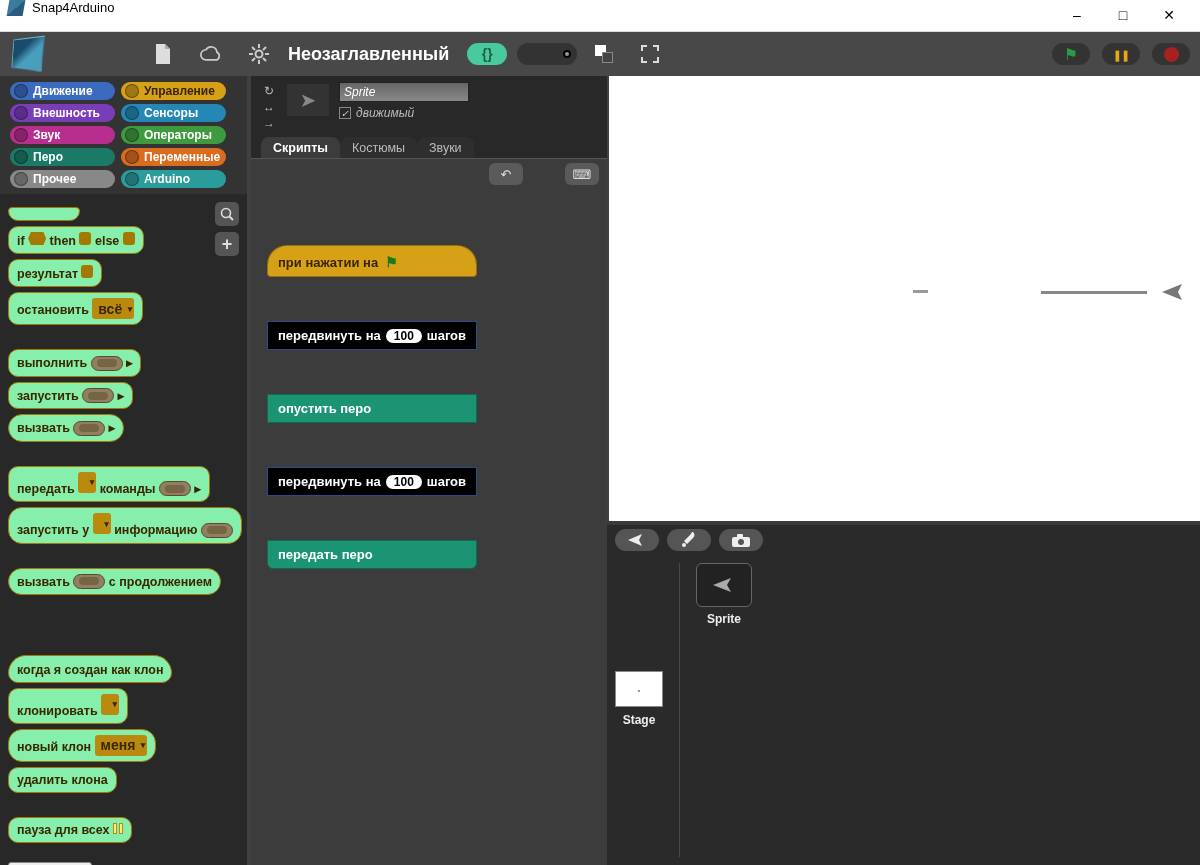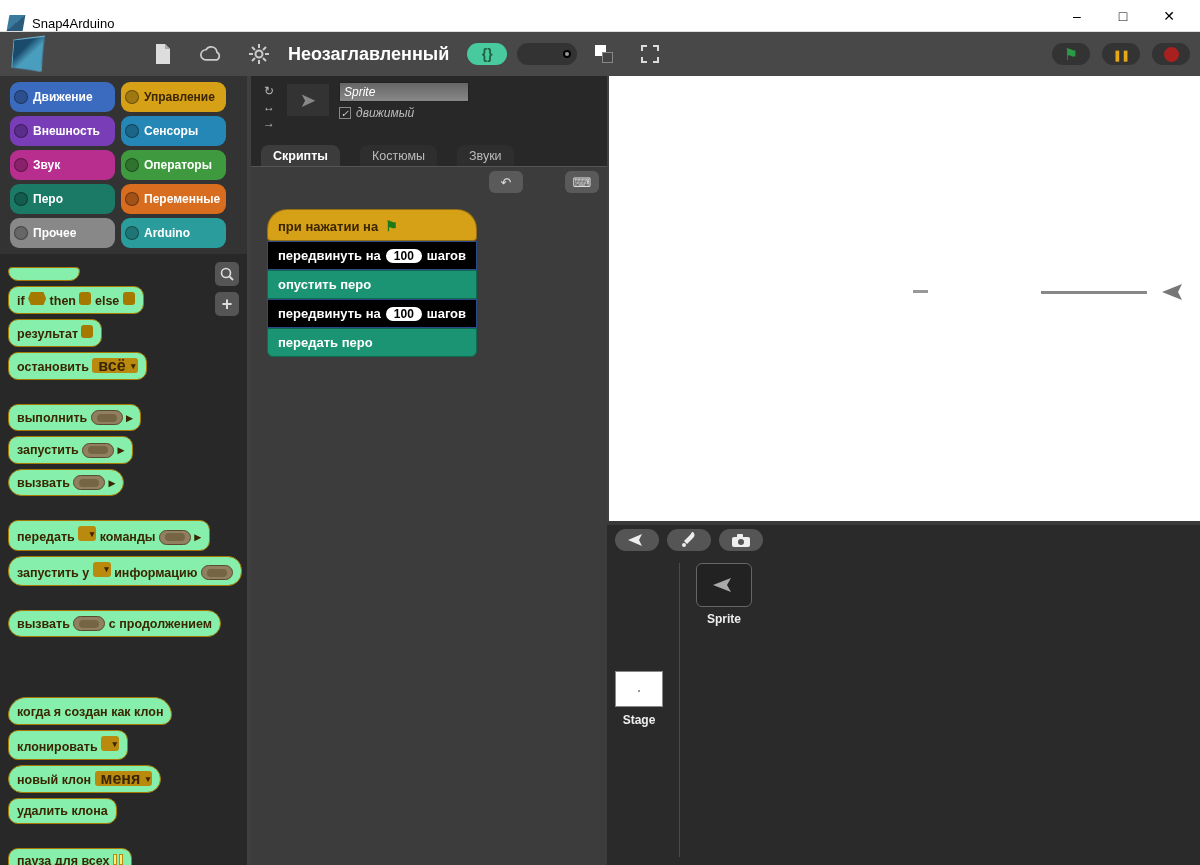--- a/index.html
+++ b/index.html
@@ -1,19 +1,19 @@
 <!DOCTYPE html>
 <html><head>
 <meta charset="utf-8">
 <style>
   * { box-sizing: border-box; margin: 0; padding: 0; font-family: Arial, sans-serif; }
   body { background: #fff; width: 1200px; height: 865px; overflow: hidden; }
   
   
-  .titlebar { height: 32px; background: #fff; display: flex; align-items: flex-end; padding: 0 8px; border-bottom: 1px solid #ddd; }
+  .titlebar { height: 32px; background: #fff; display: flex; align-items: flex-start; padding: 0 8px; border-bottom: 1px solid #ddd; }
   .titlebar-logo { width: 16px; height: 16px; background: linear-gradient(135deg, #3a7a9c 50%, #2a5a7c 50%); margin-right: 8px; transform: skewX(-10deg); }
   .titlebar-title { flex: 1; font-size: 13px; color: #000; }
   .win-controls { display: flex; gap: 0; }
   .win-btn { width: 46px; height: 30px; display: flex; align-items: center; justify-content: center; cursor: pointer; font-size: 14px; color: #000; font-family: "Segoe UI Symbol", sans-serif; }
   
   
   .toolbar { height: 44px; background: #484848; display: flex; align-items: center; padding: 0 10px; gap: 10px; }
   .app-logo { width: 32px; height: 32px; background: linear-gradient(315deg, #4a9ebd 40%, #1a4a6c 65%); transform: perspective(40px) rotateY(-18deg) skewX(-5deg); border:1px solid rgba(255,255,255,0.2); }
   .toolbar-spacer1 { width: 90px; }
   .tb-icon { width: 22px; height: 22px; display:flex; align-items:center; justify-content:center; cursor:pointer; color:#ccc; }
@@ -35,21 +35,21 @@
   .flag-ico::before { content:"⚑"; color:#2b9a46; font-size:16px; }
   .pause-ico::before{ content:"❚❚"; color:#e6a817; font-size:11px; letter-spacing:-1px;}
   .stop-ico { width:15px; height:15px; background:#a82020; border-radius:50%; }
 
   
   .mainrow { display:flex; height: calc(865px - 32px - 44px); background:#2a2a2a; }
   
   
   .palette-col { width:247px; background:#282828; display:flex; flex-direction:column; }
   .cat-grid { display:flex; flex-wrap:wrap; gap:4px 6px; padding:6px 10px; background:#333; }
-  .cat-btn { width:105px; height:30px; border-radius:9px; font-size:12px; font-weight:bold; color:#fff; display:flex; align-items:center; cursor:pointer; padding-left:4px;}
+  .cat-btn { width:105px; height:18px; border-radius:9px; font-size:12px; font-weight:bold; color:#fff; display:flex; align-items:center; cursor:pointer; padding-left:4px;}
   .cat-btn::before { content:""; width:12px; height:12px; border-radius:50%; margin-right:5px; background: rgba(0,0,0,0.25); border:1px solid rgba(0,0,0,0.35); flex:none;}
   .cat-motion  { background:#3b6bbf; }
   .cat-control { background:#d6a017; color:#3a2600; }
   .cat-looks   { background:#7a3db8; }
   .cat-sensing { background:#2487b5; }
   .cat-sound   { background:#b72e8e; }
   .cat-ops     { background:#3f9a3f; }
   .cat-pen     { background:#1a7a66; }
   .cat-vars    { background:#d86c1f; }
   .cat-other   { background:#888; }
@@ -57,21 +57,21 @@
   
   .palette-list { flex:1; overflow-y:auto; padding:8px 10px 8px 8px; position:relative; }
   .palette-tools { position:absolute; right:8px; top:8px; display:flex; flex-direction:column; gap:6px;}
   .pal-tool { width:24px; height:24px; background:#555; border-radius:5px; display:flex; align-items:center; justify-content:center; color:#ddd; font-size:14px; cursor:pointer;}
 
   .blk { border-radius:10px; font-size:12.5px; font-weight:bold; color:#fff; padding:5px 8px; margin:5px 0; display:inline-flex; align-items:center; gap:4px; cursor:grab; white-space:nowrap;}
   .blk.control { background:#86efac; color:#3a2600; border:1px solid #a57800; }
   .blk.hat { border-radius:18px 18px 10px 10px; padding-top:7px;margin-top:41px;}
   .blk .slot { background:#a57800; min-width:12px; height:13px; border-radius:3px; display:inline-block;}
   .blk .slot-hex { background:#a57800; width:18px; height:13px; display:inline-block; clip-path: polygon(15% 0,85% 0,100% 50%,85% 100%,15% 100%,0 50%);}
-  .blk .dd { background:#b98a0e; color:#3a2600; padding:0 12px 0 6px; height:15px; border-radius:3px; font-size:16px; display:inline-flex; align-items:center; position:relative;}
+  .blk .dd { background:#b98a0e; color:#3a2600; padding:0 12px 0 6px; height:21px; border-radius:3px; font-size:14px; display:inline-flex; align-items:center; position:relative;}
   .blk .dd::after{ content:"▾"; position:absolute; right:2px; font-size:9px;}
   .blk .ring { background:#918060; border:1px solid #5a4a30; min-width:32px; height:15px; border-radius:8px; display:inline-flex; align-items:center; justify-content:center;}
   .blk .ring::before{ content:""; width:20px; height:8px; background:#756545; border-radius:4px;}
   .blk .arrow::after { content:"▸"; color:#3a2600; }
   .blk-stack { display:block; width:max-content;}
   .gap { height:14px; }
   .blk .pause-sq { display:inline-flex; gap:2px; }
   .blk .pause-sq span{ width:4px; height:11px; background:#ffec7a; border:1px solid #b98a0e;}
 
   .new-block-btn { background:#eee; color:#444; border:1px solid #888; padding:5px 8px; font-size:12px; border-radius:3px; cursor:pointer; margin-top:14px; display:inline-block;}
@@ -85,30 +85,30 @@
   .sprite-header { padding:6px 10px; display:flex; gap:10px; }
   .rot-btns { display:flex; flex-direction:column; gap:2px; color:#bbb; font-size:12px; padding-top:2px;}
   .rot-btns div{cursor:pointer; width:16px; text-align:center;}
   .sprite-thumb { width:42px; height:32px; background:#333; display:flex; align-items:center; justify-content:center; margin-top:2px;}
   .turtle-arrow { color:#888; font-size:20px;}
   .sprite-meta { display:flex; flex-direction:column; gap:4px;}
   .name-input { width:130px; height:20px; background:linear-gradient(#666,#888); border:1px solid #222; color:#fff; font-style:italic; font-size:12px; padding:0 4px;}
   .checkbox { display:flex; align-items:center; gap:5px; font-size:12px; color:#bbb; font-style:italic;}
   .chk-box { width:12px; height:12px; border:1px solid #888; display:flex; align-items:center; justify-content:center; color:#ccc; font-size:10px;}
 
-  .tabs { display:flex; gap:20px; padding:0 10px;margin-top:8px; }
+  .tabs { display:flex; gap:0; padding:0 10px; }
   .tab { padding:4px 12px; background:#2e2e2e; color:#bbb; font-size:12.5px; border-radius:8px 8px 0 0; cursor:pointer; position:relative; top:1px;}
   .tab.active { background:#3c3c3c; color:#fff; font-weight:bold;}
   
   .script-area { flex:1; background:#3c3c3c; border-top:1px solid #555; padding:8px; position:relative; }
   .script-tools{ position:absolute; right:8px; top:4px; display:flex; gap:6px;}
   .st-btn { width:34px; height:22px; background:#5a5a5a; border-radius:6px; display:flex; align-items:center; justify-content:center; color:#ddd; font-size:13px; cursor:pointer;}
   
   .stack { position:absolute; left:16px; top:42px; }
-  .stk-blk { font-size:13px; font-weight:bold; color:#fff; padding:6px 10px; display:flex; align-items:center; gap:5px; border:1px solid rgba(0,0,0,0.3);}
+  .stk-blk { font-size:13px; font-weight:bold; color:#fff; padding:6px 10px; display:flex; align-items:center; gap:5px; border:1px solid rgba(0,0,0,0.3);margin-top:44px;}
   .stk-hat  { background:#d6a017; color:#3a2600; border-radius:20px 20px 4px 4px; padding-top:8px;}
   .stk-motion{ background:#000000; border-color:#2a4a8a;}
   .stk-pen  { background:#1a9472; border-color:#0f6a50;}
   .stk-blk .numslot{ background:#fff; color:#000; border-radius:9px; padding:0 8px; font-weight:bold; min-width:34px; text-align:center; font-size:12px;}
   .stk-blk.last{border-radius:0 0 6px 6px;}
   .flag-mini::after{content:"⚑"; color:#1a7a1a; font-size:14px; margin-left:2px;}
 
   
   .stage-col { flex:1; display:flex; flex-direction:column; background:#2a2a2a;}
   .stage-canvas { background:#fff; height:445px; position:relative; border-left:2px solid #404040;}

